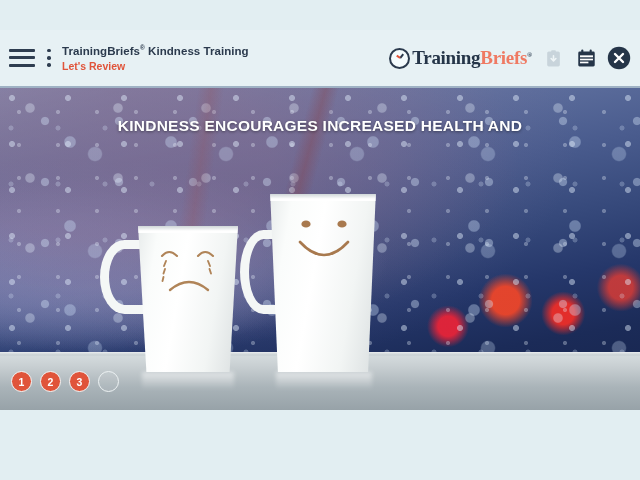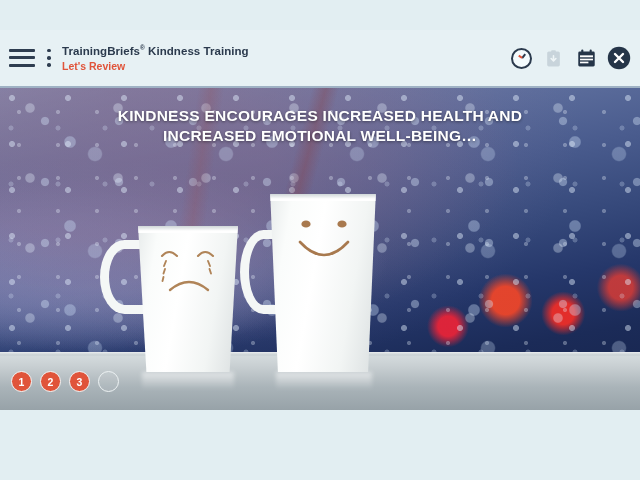--- a/index.html
+++ b/index.html
@@ -320,21 +320,21 @@
   .reflect-r { left: 276px; width: 96px; }
 
   
   .face { position: absolute; pointer-events: none; }
   .face svg { display: block; }
 
   
   .slide-title {
     position: absolute;
     left: 0;
-    top: 18px;
+    top: 28px;
     width: 100%;
     text-align: center;
     color: #ffffff;
     font-size: 15.5px;
     font-weight: bold;
     line-height: 1.32;
     letter-spacing: 0.25px;
     text-shadow: 0 1px 3px rgba(0,0,0,0.45);
     padding: 0 60px;
     box-sizing: border-box;
@@ -397,20 +397,21 @@
         <div class="course-title"><span>TrainingBriefs</span><sup>®</sup><span> Kindness Training</span></div>
         <div class="lesson-title">Let's Review</div>
       </div>
 
     </div>
 
     <div class="hdr-right">
 
       <div class="brand">
         <span class="brand-clock"></span>
+        <span class="brand-word"><span class="brand-a">Training</span><span class="brand-b">Briefs</span><span class="brand-r">®</span></span>
       </div>
 
       <div class="icon-btn disabled" title="Download">
         <svg width="19" height="19" viewBox="0 0 24 24" aria-hidden="true">
           <rect x="4" y="3" width="16" height="19" rx="2" fill="#8a9aa8"></rect>
           <rect x="9" y="1.5" width="6" height="3.5" rx="1.2" fill="#8a9aa8"></rect>
           <path d="M12 8.5v6.2M9 12l3 3 3-3" stroke="#ffffff" stroke-width="2" stroke-linecap="round" stroke-linejoin="round" fill="none"></path>
         </svg>
       </div>
 
@@ -470,21 +471,20 @@
     <div class="face" style="left:288px; bottom:138px;">
       <svg width="78" height="60" viewBox="0 0 78 60">
         <ellipse cx="18" cy="12" rx="4.6" ry="3.6" fill="#a8794e"></ellipse>
         <ellipse cx="54" cy="12" rx="4.6" ry="3.6" fill="#a8794e"></ellipse>
         <path d="M12 30 q24 26 48 0" stroke="#a8794e" stroke-width="2.6" fill="none" stroke-linecap="round"></path>
       </svg>
     </div>
 
     <div class="slide-title">
       <span class="l1">KINDNESS ENCOURAGES INCREASED HEALTH AND</span>
-      <span class="l2">INCREASED EMOTIONAL WELL-BEING…</span>
     </div>
 
     <div class="dots">
       <div class="dot filled">1</div>
       <div class="dot filled">2</div>
       <div class="dot filled">3</div>
       <div class="dot empty"></div>
     </div>
 
   </div>

